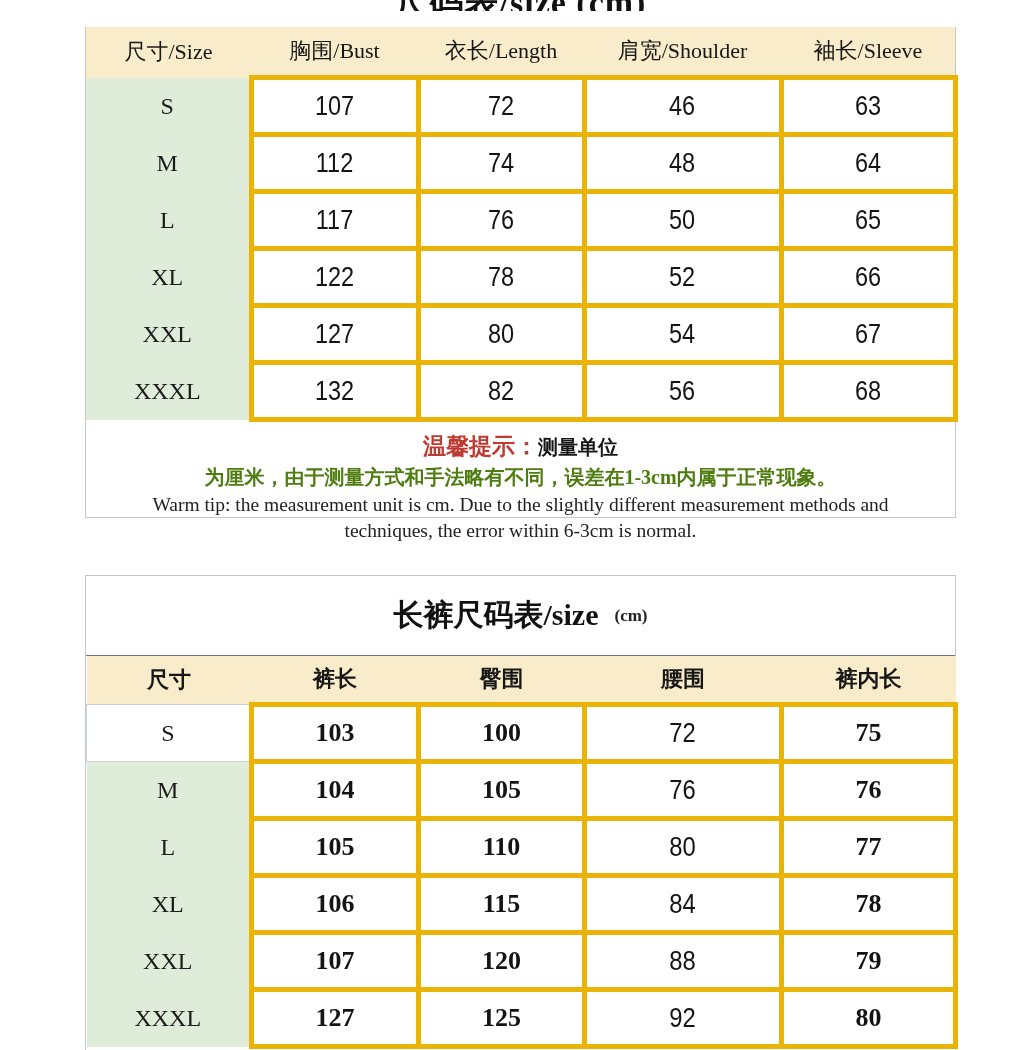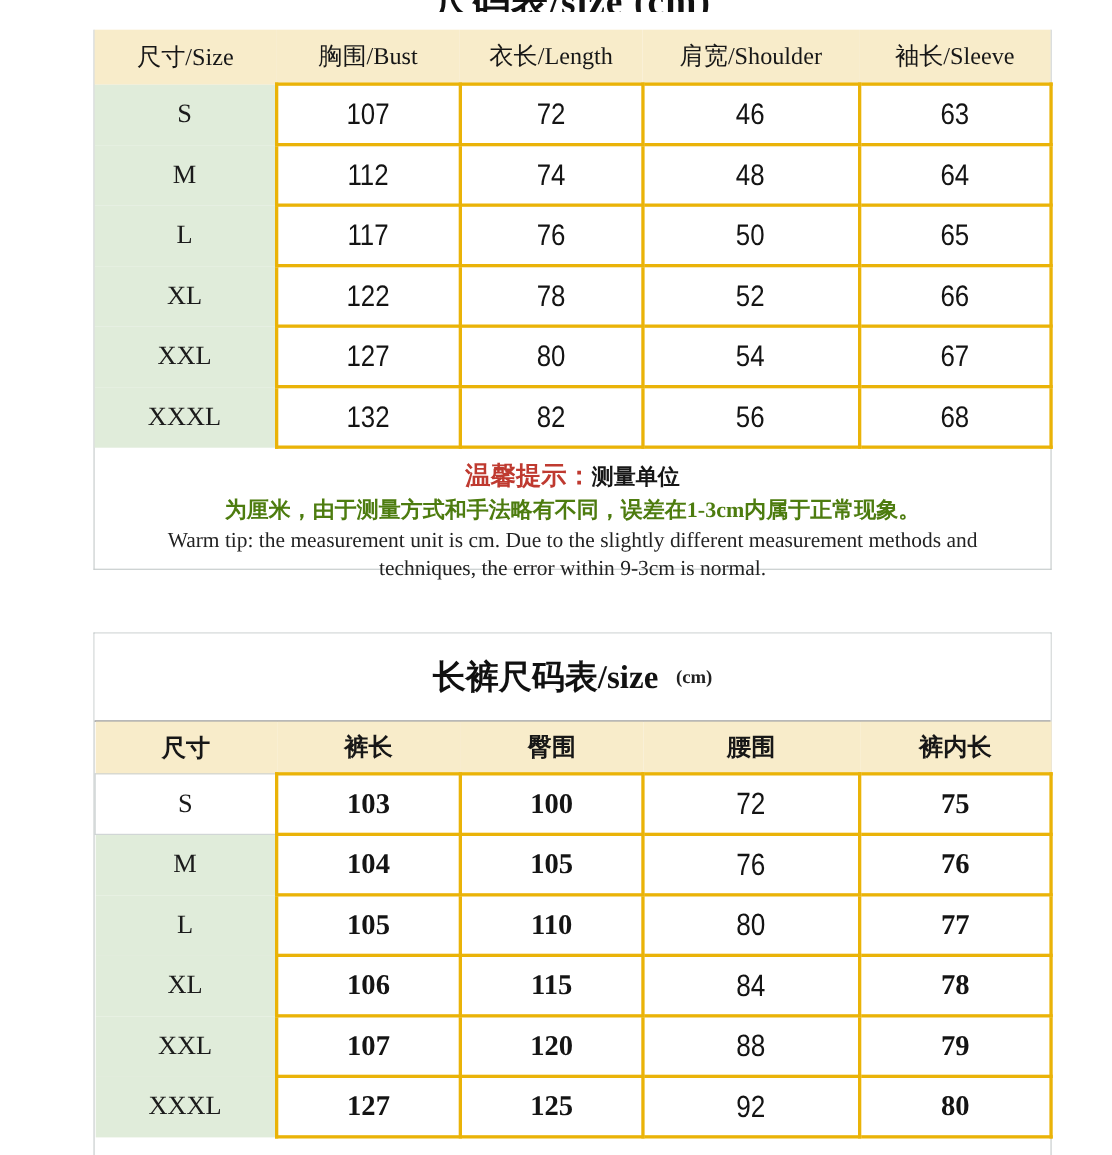--- a/index.html
+++ b/index.html
@@ -35,21 +35,21 @@
   table.tt th{height:48px;}
   table.bt th{height:46px;font-weight:bold;font-size:22px;}
   table.sz td{padding:0;text-align:center;height:52px;}
   td.size-cell{
     background:#e0ecda;border:none;font-size:24px;color:#1b1b1b;
   }
   td.size-plain{
     background:#ffffff;border:1px solid #ccd2d2;font-size:24px;color:#1b1b1b;
   }
   td.val-cell{
-    background:#ffffff;border:3px solid #eab308;font-size:26px;color:#141414;
+    background:#ffffff;border:5px solid #eab308;font-size:26px;color:#141414;
   }
   
   .tt td.val-cell .v{
     font-family:"Liberation Sans","DejaVu Sans",sans-serif;
     display:inline-block;transform:scaleX(.87);font-size:27px;
   }
   
   .bt td.val-cell .v{font-weight:600;font-size:26px;}
   .bt td:nth-child(4) .v{
     font-family:"Liberation Sans","DejaVu Sans",sans-serif;font-weight:500;
@@ -144,21 +144,21 @@
           </tr>
         </tbody>
     </table>
 
     <div class="notes">
       <div class="note-line1">
         <span class="tip-red">温馨提示：</span><span class="tip-black">测量单位</span>
       </div>
       <div class="note-line2">为厘米，由于测量方式和手法略有不同，误差在1-3cm内属于正常现象。</div>
       <div class="note-en">Warm tip: the measurement unit is cm. Due to the slightly different measurement methods and</div>
-      <div class="note-en">techniques, the error within 9-3cm is normal.</div>
+      <div class="note-en">techniques, the error within 6-3cm is normal.</div>
     </div>
   </div>
 
   <div class="box-bottom">
     <div class="bt-title">
       <span class="main">长裤尺码表/size</span>
       <span class="unit">(cm)</span>
     </div>
 
     <table class="sz bt">

